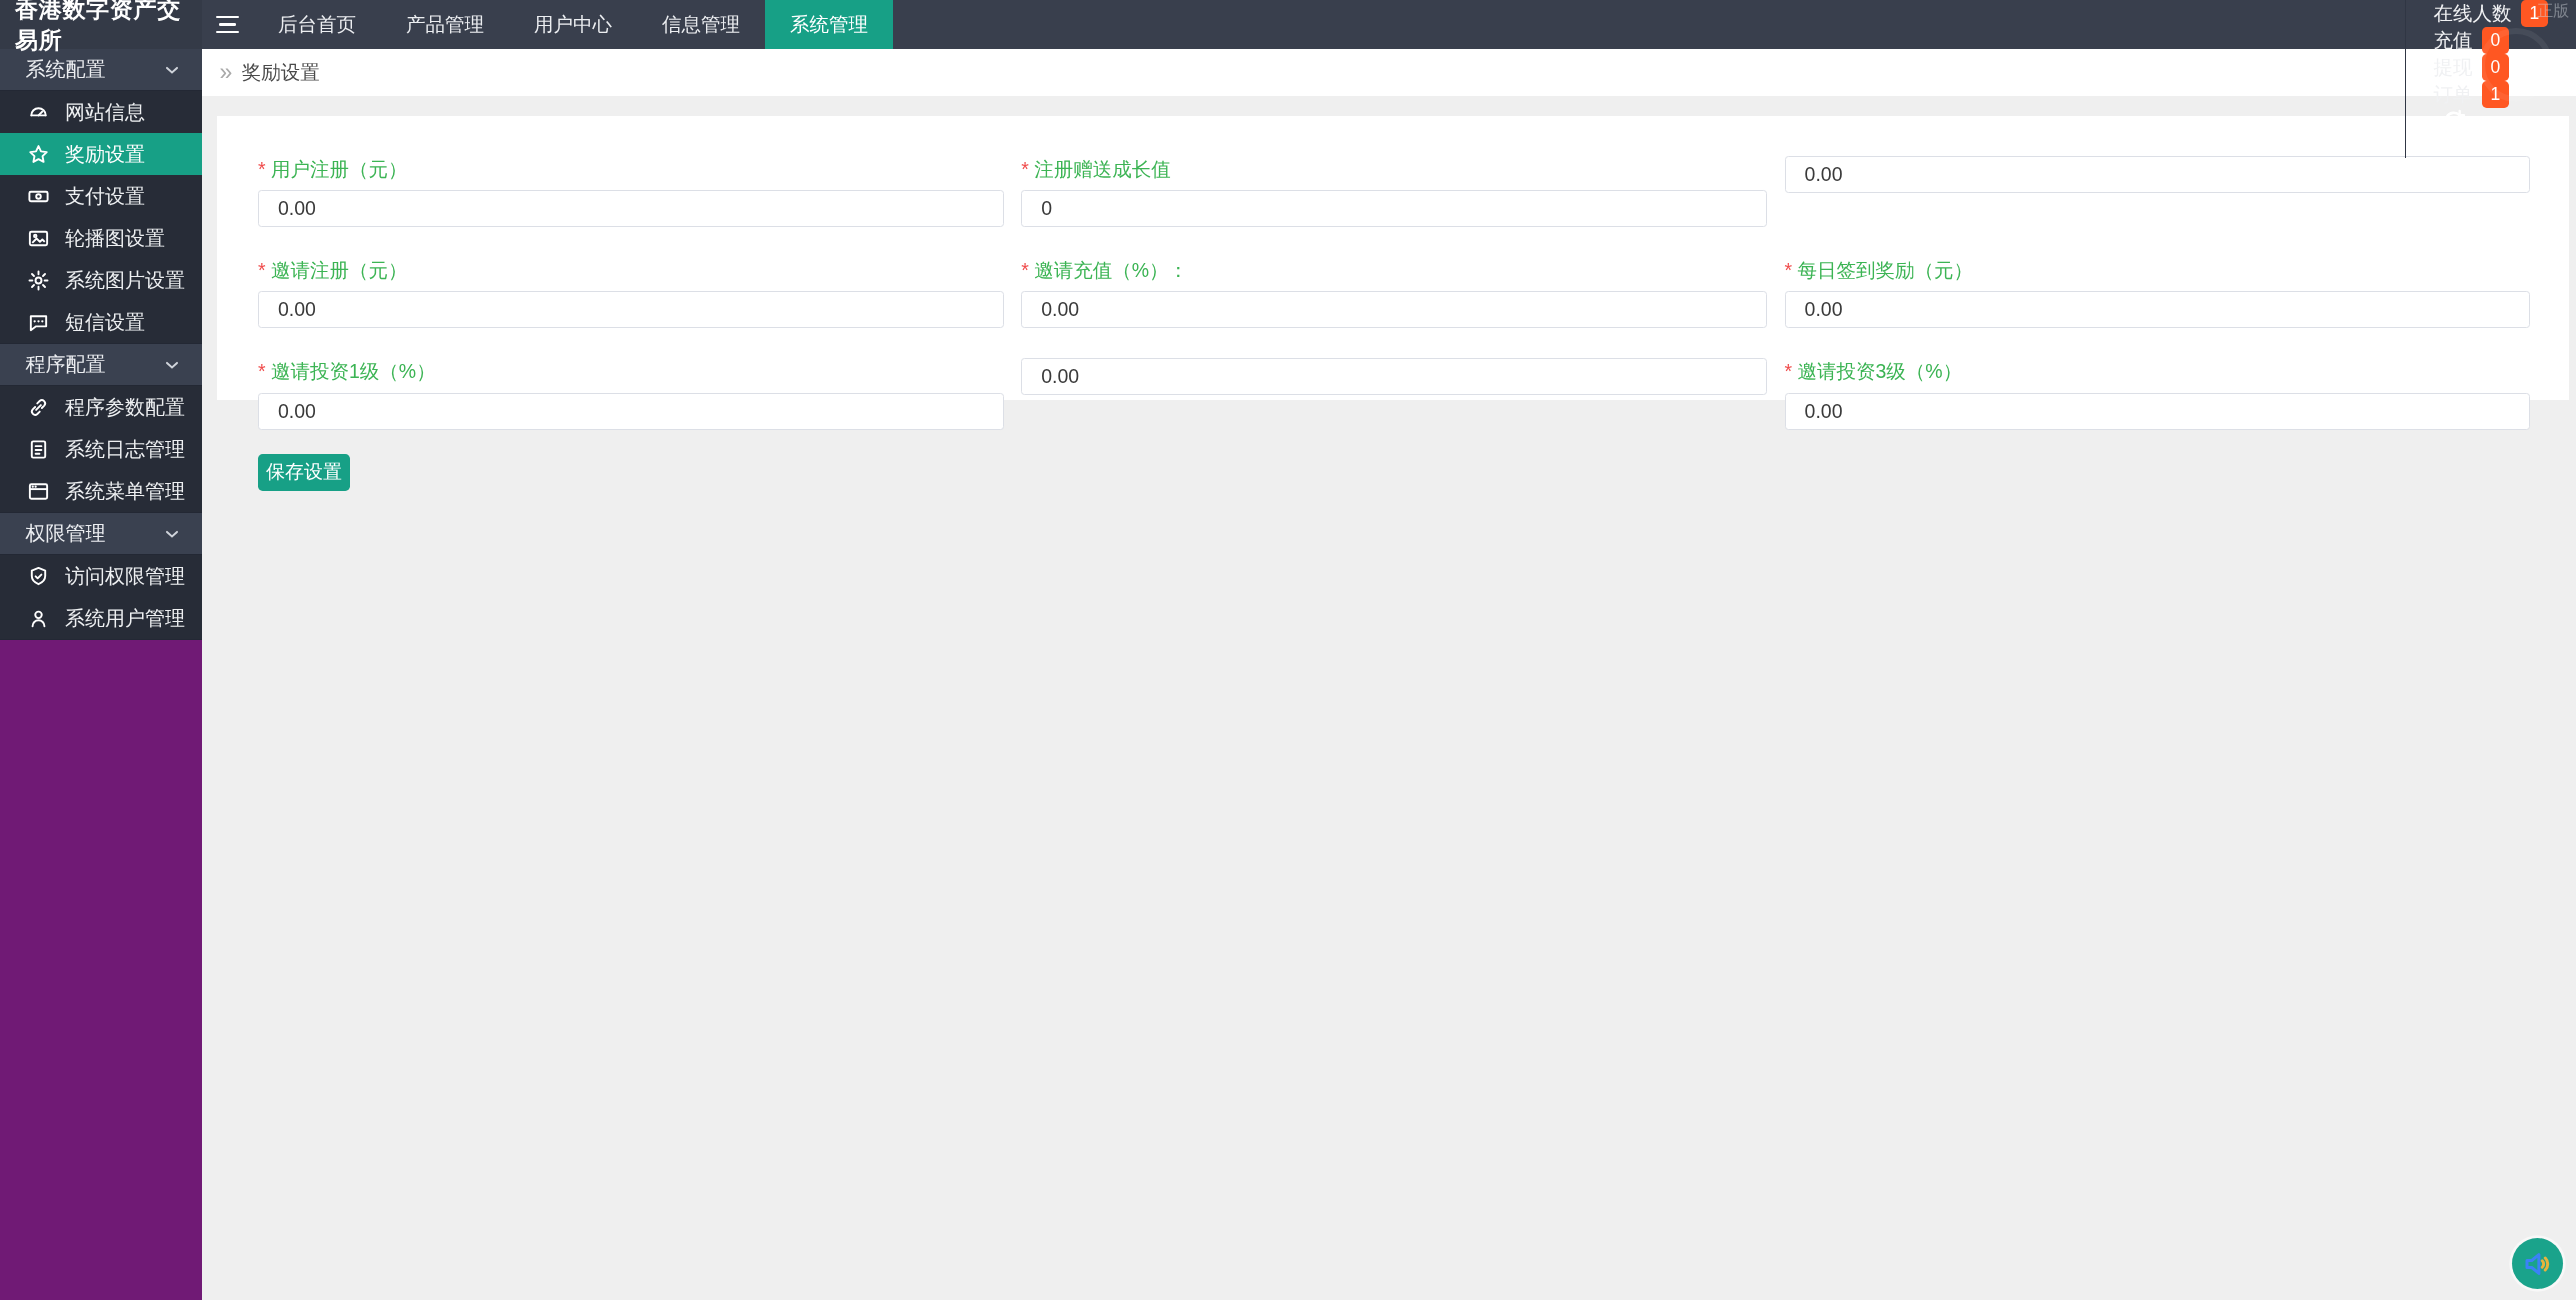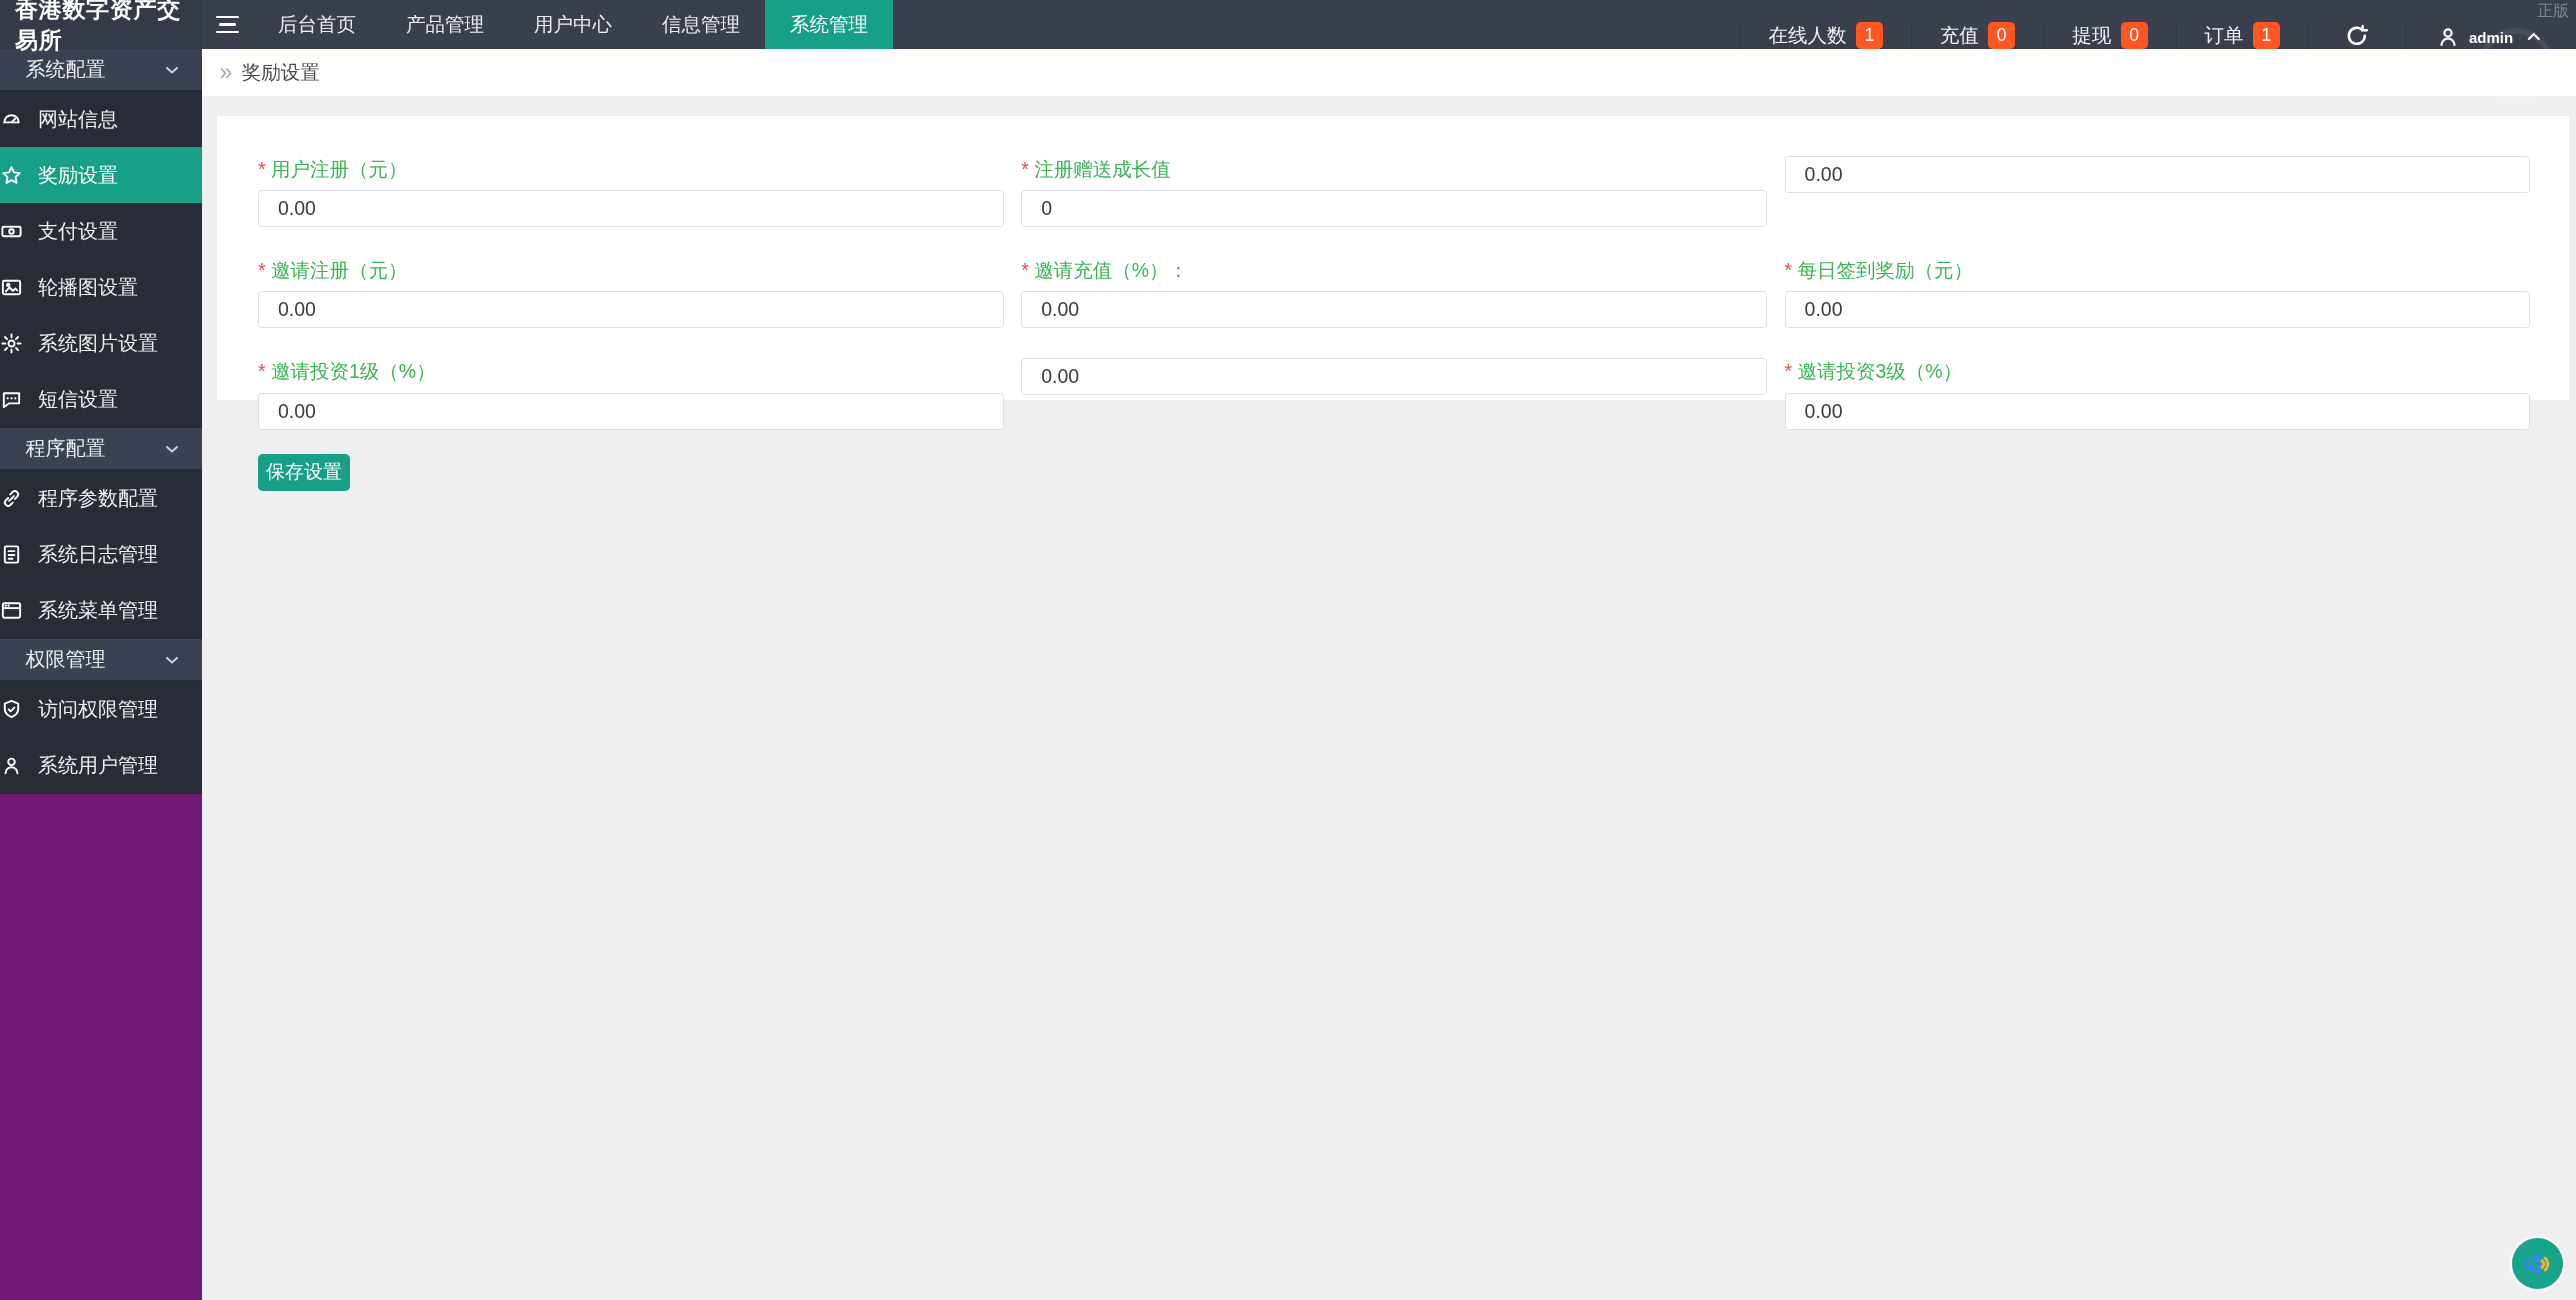--- a/index.html
+++ b/index.html
@@ -13,42 +13,42 @@
     font-size:23px; font-weight:bold; color:#fff; background:#343a47; letter-spacing:0.7px; }
   .hamburger { width:51px; display:flex; flex-direction:column; justify-content:center;
     align-items:center; gap:4.7px; cursor:pointer; }
   .hamburger span { display:block; height:2.7px; background:#fff; border-radius:1.3px; }
   .hamburger span:nth-child(1){ width:23px; } .hamburger span:nth-child(2){ width:17.5px; }
   .hamburger span:nth-child(3){ width:23px; }
   .topmenu { display:flex; align-items:stretch; }
   .tab { display:flex; align-items:center; padding:0 25px; font-size:19.5px;
     color:#eceef1; cursor:pointer; }
   .tab.active { background:#17a086; color:#fff; }
-  .nav-right { margin-left:auto; display:flex; align-items:flex-end; }
+  .nav-right { margin-left:auto; display:flex; align-items:flex-start;flex-direction:column; }
   .status-item { display:flex; align-items:center; gap:9.4px; padding:0 28px;
     border-left:0.7px solid #303644; font-size:19.5px; color:#f0f1f3; cursor:pointer; }
   .badge { min-width:27px; height:27px; padding:0 6px; background:#ff5722; color:#fff;
     font-size:17.5px; border-radius:4.7px; display:flex; align-items:center; justify-content:center; }
   .icon-btn { display:flex; align-items:center; justify-content:center; padding:0 35px;
     border-left:0.7px solid #303644; cursor:pointer; }
   .user-box { display:flex; align-items:center; gap:9.4px; padding:0 32px 0 30px;
     border-left:0.7px solid #303644; font-size:15px; font-weight:bold; color:#fff; cursor:pointer; }
   .watermark { position:absolute; top:1.3px; right:6.7px; font-size:16px;
     color:rgba(210,214,220,.45); z-index:30; }
   .wm-ring { position:absolute; top:28px; right:23px; width:74px; height:74px;
     border:6.7px solid rgba(255,255,255,.07); border-radius:50%; z-index:30; pointer-events:none; }
 
   
   .sidebar { position:absolute; left:0; top:49px; width:202px; height:1251px;
     background:#701a75; color:#eceef1; }
   .sec-header { height:42px; display:flex; align-items:center; justify-content:space-between;
     padding:0 20px 0 25.6px; font-size:20px; cursor:pointer; background:#3a4150;
     border-bottom:0.7px solid #232834; }
   .sec-items { background:#272c37; border-bottom:0.7px solid #232834; }
-  .side-item { height:56px; display:flex; align-items:center; gap:15px; 
+  .side-item { height:42px; display:flex; align-items:center; gap:15px; padding-left:27px;
     font-size:20px; cursor:pointer; color:#eef0f2; }
   .side-item.active { background:#17a086; color:#fff; }
   .side-item svg, .sec-header svg { flex:none; }
 
   
   .main { position:absolute; left:202px; top:49px; width:2374px; height:1251px; }
   .crumb-bar { height:47px; background:#fff; display:flex; align-items:center;
     padding-left:17.5px; gap:9.4px; }
   .crumb-icon { font-size:23px; color:#aaa; }
   .crumb-label { font-size:19.5px; color:#4a4a4a; }

